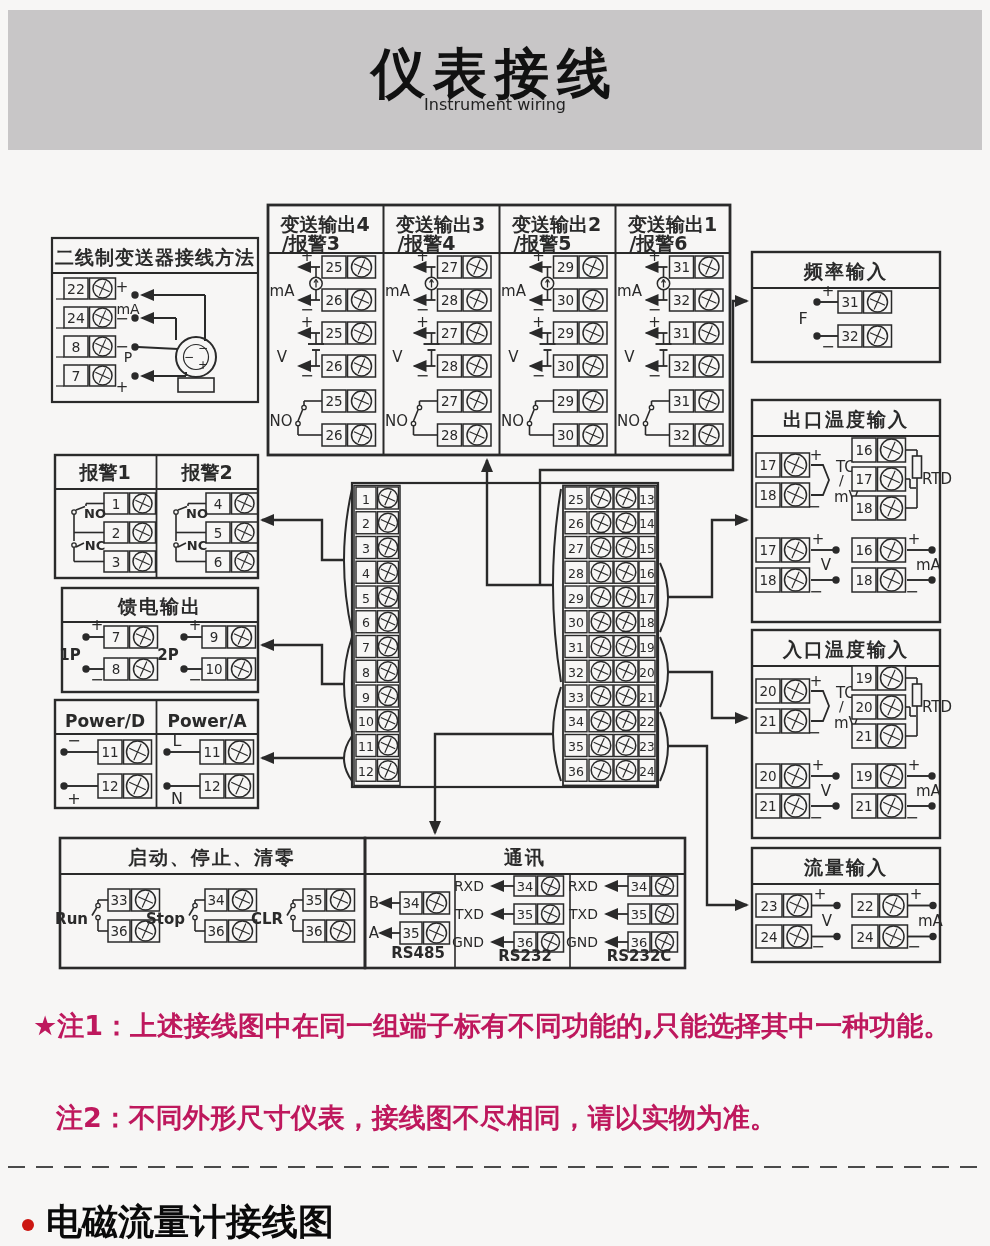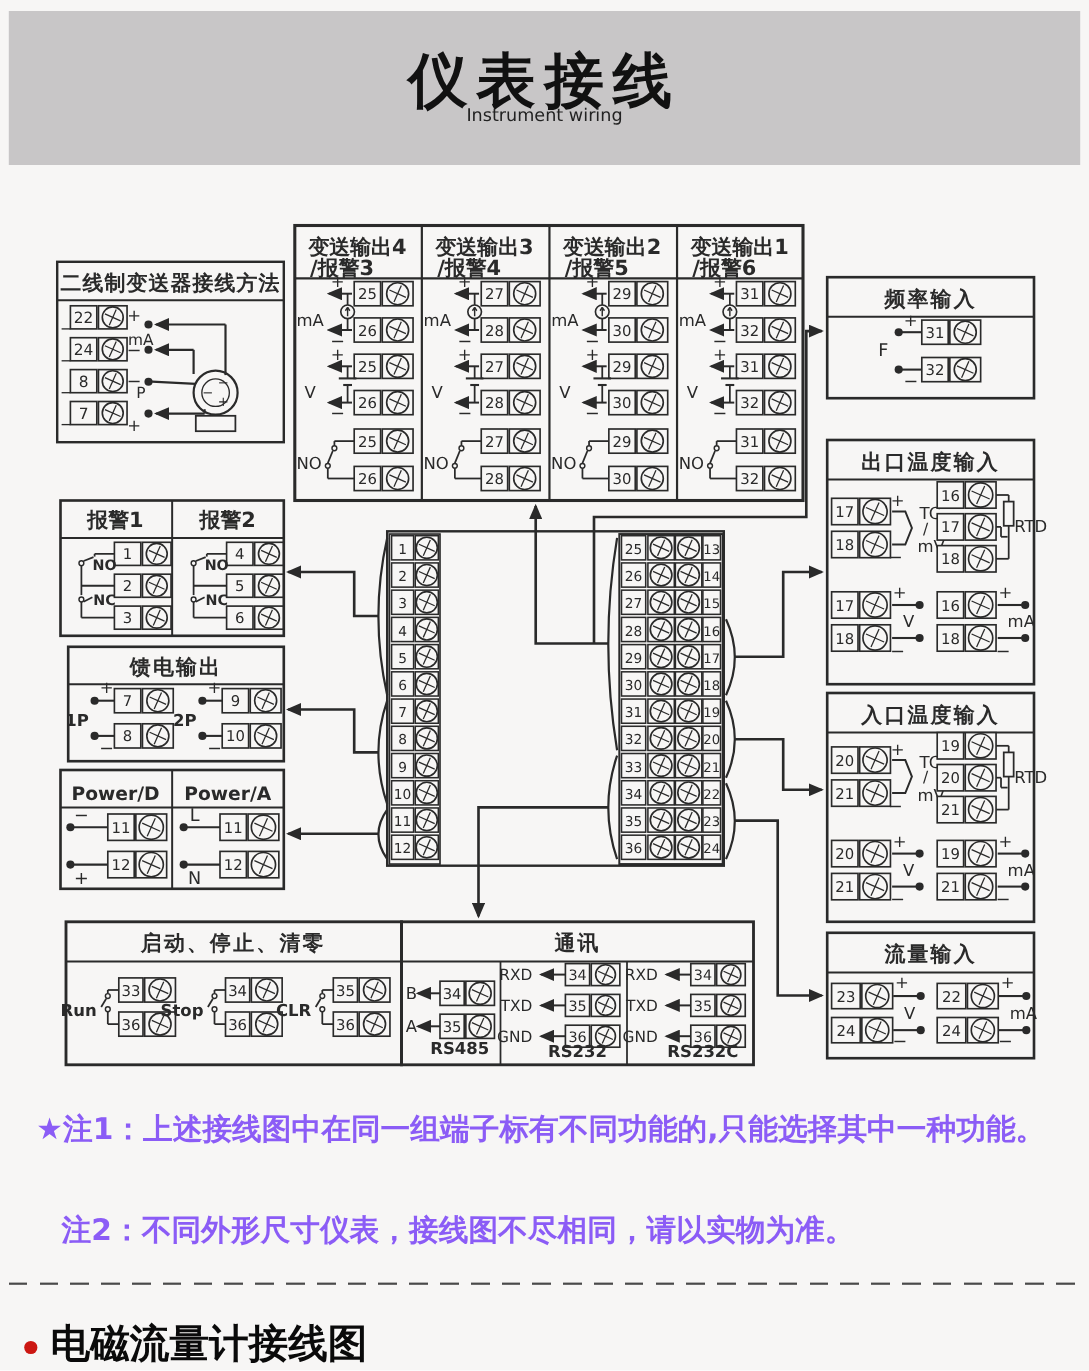--- a/index.html
+++ b/index.html
@@ -4,21 +4,21 @@
 <style>
   html,body{margin:0;padding:0;background:#ffffff;}
   .page{position:relative;width:990px;height:1246px;margin:0 auto;background:#f7f6f5;overflow:hidden;
         font-family:"DejaVu Sans","Liberation Sans",sans-serif;color:#262626;}
   .title-band{position:absolute;top:10px;left:8px;right:8px;height:140px;display:flex;flex-direction:column;
         align-items:center;justify-content:center;}
   .title-band .t1{font-size:54px;font-weight:bold;letter-spacing:8px;line-height:1;color:#111;}
   .title-band .t2{font-size:16px;margin-top:-6px;color:#222;}
   #diagram{position:absolute;top:0;left:0;width:990px;height:1246px;}
   #diagram svg{position:absolute;top:0;left:0;}
-  .note{position:absolute;font-size:27px;font-weight:600;color:#8b5cf6;white-space:nowrap;}
+  .note{position:absolute;font-size:27px;font-weight:600;color:#be185d;white-space:nowrap;}
   .n1{top:1008px;left:33px;}
   .n1b{top:1059px;left:158px;}
   .n2{top:1076px;left:56px;margin-top:24px;}
   .dashes{position:absolute;top:1166px;left:8px;right:8px;height:2px;
         background:repeating-linear-gradient(90deg,#4a4a4a 0 17px,transparent 17px 28px);}
   .bullet-row{position:absolute;top:1198px;left:22px;display:flex;align-items:center;}
   .bullet{width:12px;height:12px;border-radius:50%;margin-right:12px;margin-top:4px;}
   .bullet-row .bt{font-size:36px;font-weight:600;color:#0a0a0a;}
 </style>
 </head>

